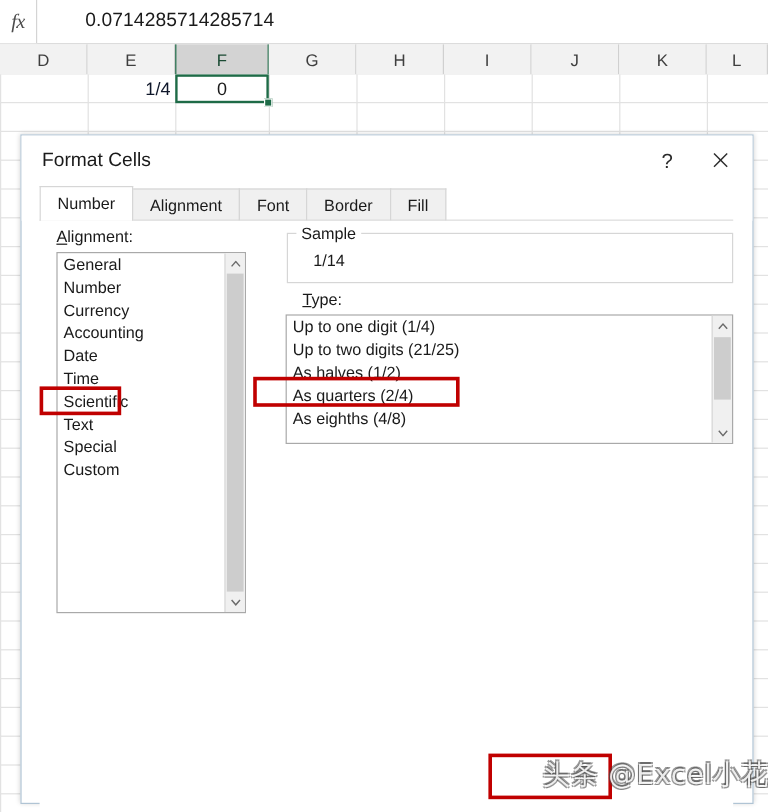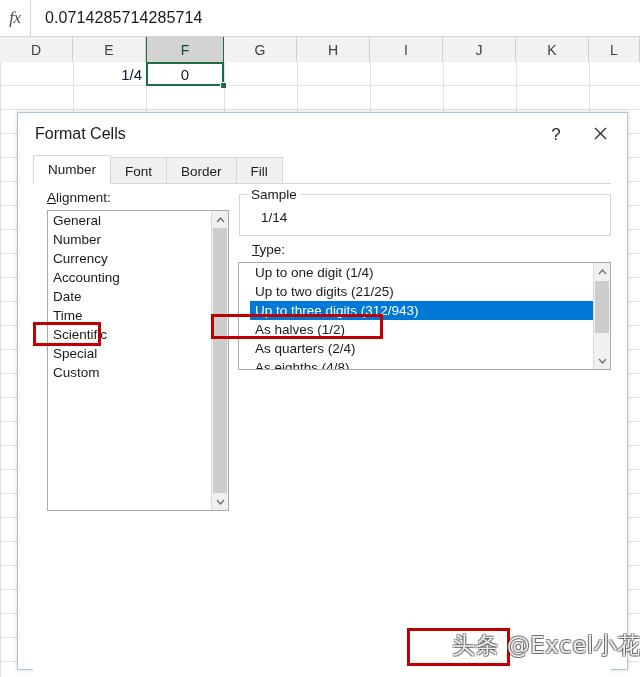--- a/index.html
+++ b/index.html
@@ -25,20 +25,21 @@
 
   
   #formula-bar {
     position: absolute;
     left: 0; top: 0;
     width: 640px; height: 36px;
     background: #ffffff;
     border-bottom: 1px solid #d4d4d4;
     display: flex;
     align-items: stretch;
+    gap: 26px;
   }
   #fx-box {
     width: 30px;
     display: flex;
     align-items: center;
     justify-content: center;
     border-right: 1px solid #d4d4d4;
     background: #ffffff;
   }
   #fx-glyph {
@@ -230,21 +231,21 @@
     position: absolute;
     font-size: 13.5px;
     color: #1a1a1a;
   }
   .underline-first::first-letter { text-decoration: underline; }
 
   
   #category-list {
     position: absolute;
     left: 14px; top: 26px;
-    width: 182px; height: 301px;
+    width: 158px; height: 301px;
     background: #ffffff;
     border: 1px solid #a9a9a9;
     box-sizing: border-box;
     overflow: hidden;
   }
   .cat-item {
     height: 19px;
     line-height: 19px;
     padding-left: 5px;
     font-size: 13.5px;
@@ -318,21 +319,20 @@
     overflow: hidden;
   }
   .type-item {
     height: 19px;
     line-height: 19px;
     padding-left: 5px;
     font-size: 13.5px;
     color: #1a1a1a;
     white-space: nowrap;
     cursor: default;
-    margin-left: 11px;
   }
   .type-item.selected {
     background: #0078d7;
     color: #ffffff;
   }
 
   
   .red-box {
     position: absolute;
     border: 3px solid #c00000;
@@ -441,40 +441,42 @@
       <svg width="13" height="13" viewBox="0 0 13 13" aria-hidden="true">
         <line x1="1" y1="1" x2="12" y2="12" stroke="#2a2a2a" stroke-width="1.2"></line>
         <line x1="12" y1="1" x2="1" y2="12" stroke="#2a2a2a" stroke-width="1.2"></line>
       </svg>
     </div>
   </div>
 
   <div id="tabstrip">
     <div id="tabstrip-inner">
         <div class="tab active">Number</div>
+        <div class="tab">Alignment</div>
         <div class="tab">Font</div>
         <div class="tab">Border</div>
         <div class="tab">Fill</div>
       </div>
     <div id="tab-underline"></div>
   </div>
 
   <div id="panel">
 
     <div class="field-label underline-first" style="left:14px; top:6px;">Alignment:</div>
 
     <div id="category-list">
       <div id="category-items">
           <div class="cat-item">General</div>
           <div class="cat-item">Number</div>
           <div class="cat-item">Currency</div>
           <div class="cat-item">Accounting</div>
           <div class="cat-item">Date</div>
           <div class="cat-item">Time</div>
           <div class="cat-item">Scientific</div>
+          <div class="cat-item">Text</div>
           <div class="cat-item">Special</div>
           <div class="cat-item">Custom</div>
         </div>
       <div class="list-scroll">
         <div class="sb-arrow up">
           <svg width="9" height="6" viewBox="0 0 9 6" aria-hidden="true">
             <polyline points="1,5 4.5,1 8,5" fill="none" stroke="#6b6b6b" stroke-width="1.2"></polyline>
           </svg>
         </div>
         <div class="sb-thumb" style="top:17px; height:265px;"></div>
@@ -489,21 +491,20 @@
     <div id="sample-group"></div>
     <div id="sample-legend">Sample</div>
     <div id="sample-value">1/14</div>
 
     <div class="field-label underline-first" style="left:219px; top:58px;">Type:</div>
 
     <div id="type-list">
       <div id="type-items">
           <div class="type-item">Up to one digit (1/4)</div>
           <div class="type-item">Up to two digits (21/25)</div>
-          <div class="type-item selected">Up to three digits (312/943)</div>
           <div class="type-item">As halves (1/2)</div>
           <div class="type-item">As quarters (2/4)</div>
           <div class="type-item">As eighths (4/8)</div>
         </div>
       <div class="list-scroll">
         <div class="sb-arrow up">
           <svg width="9" height="6" viewBox="0 0 9 6" aria-hidden="true">
             <polyline points="1,5 4.5,1 8,5" fill="none" stroke="#6b6b6b" stroke-width="1.2"></polyline>
           </svg>
         </div>

